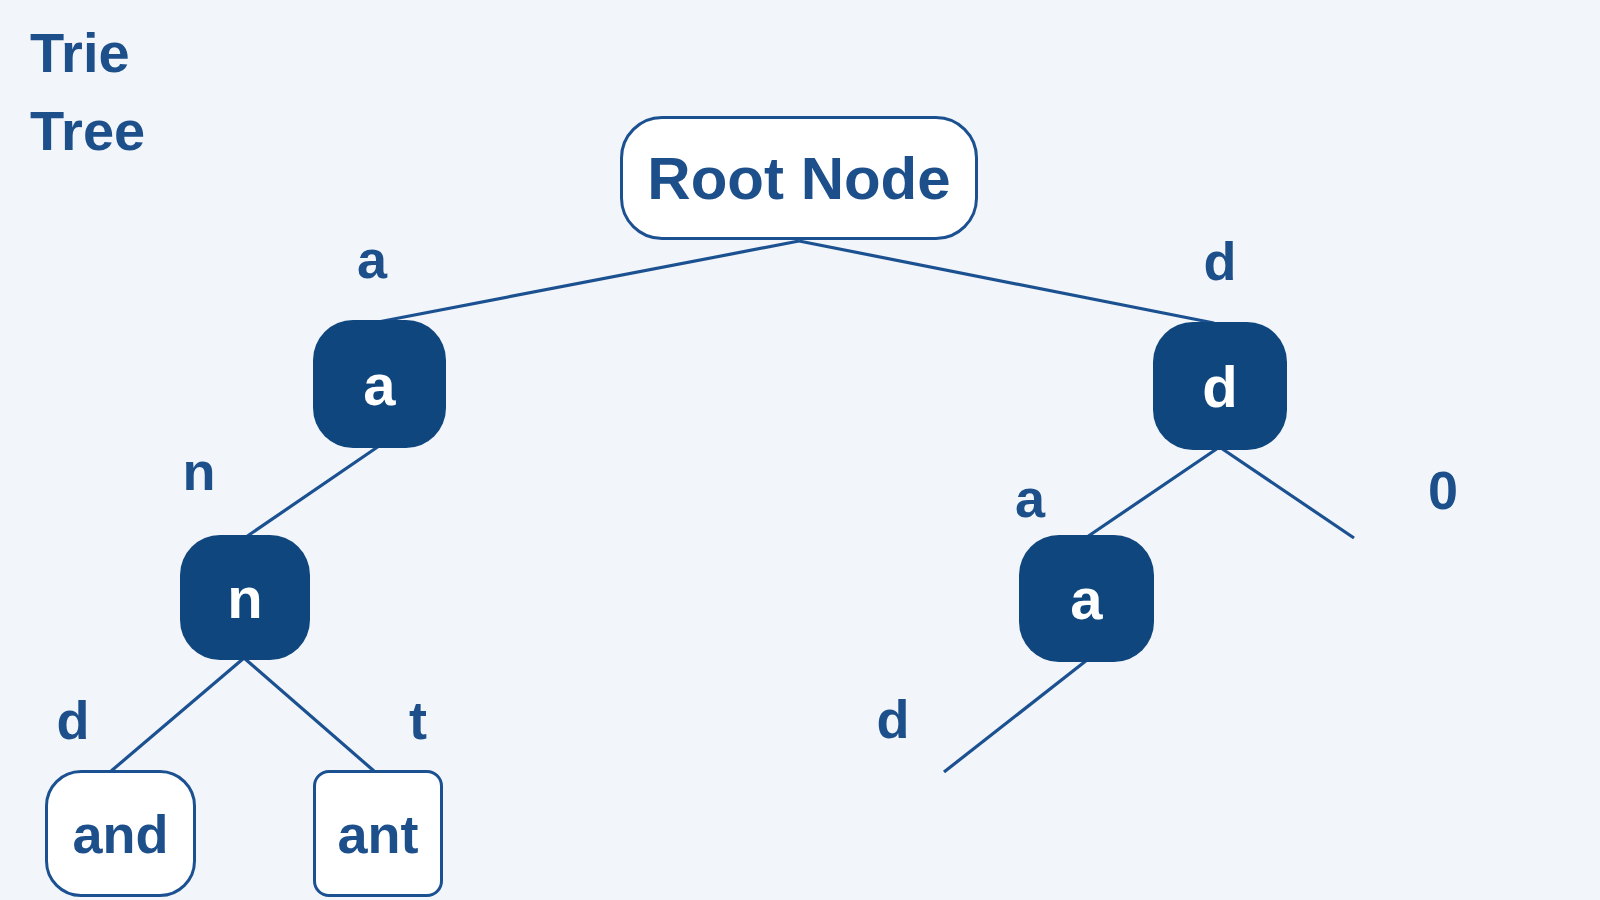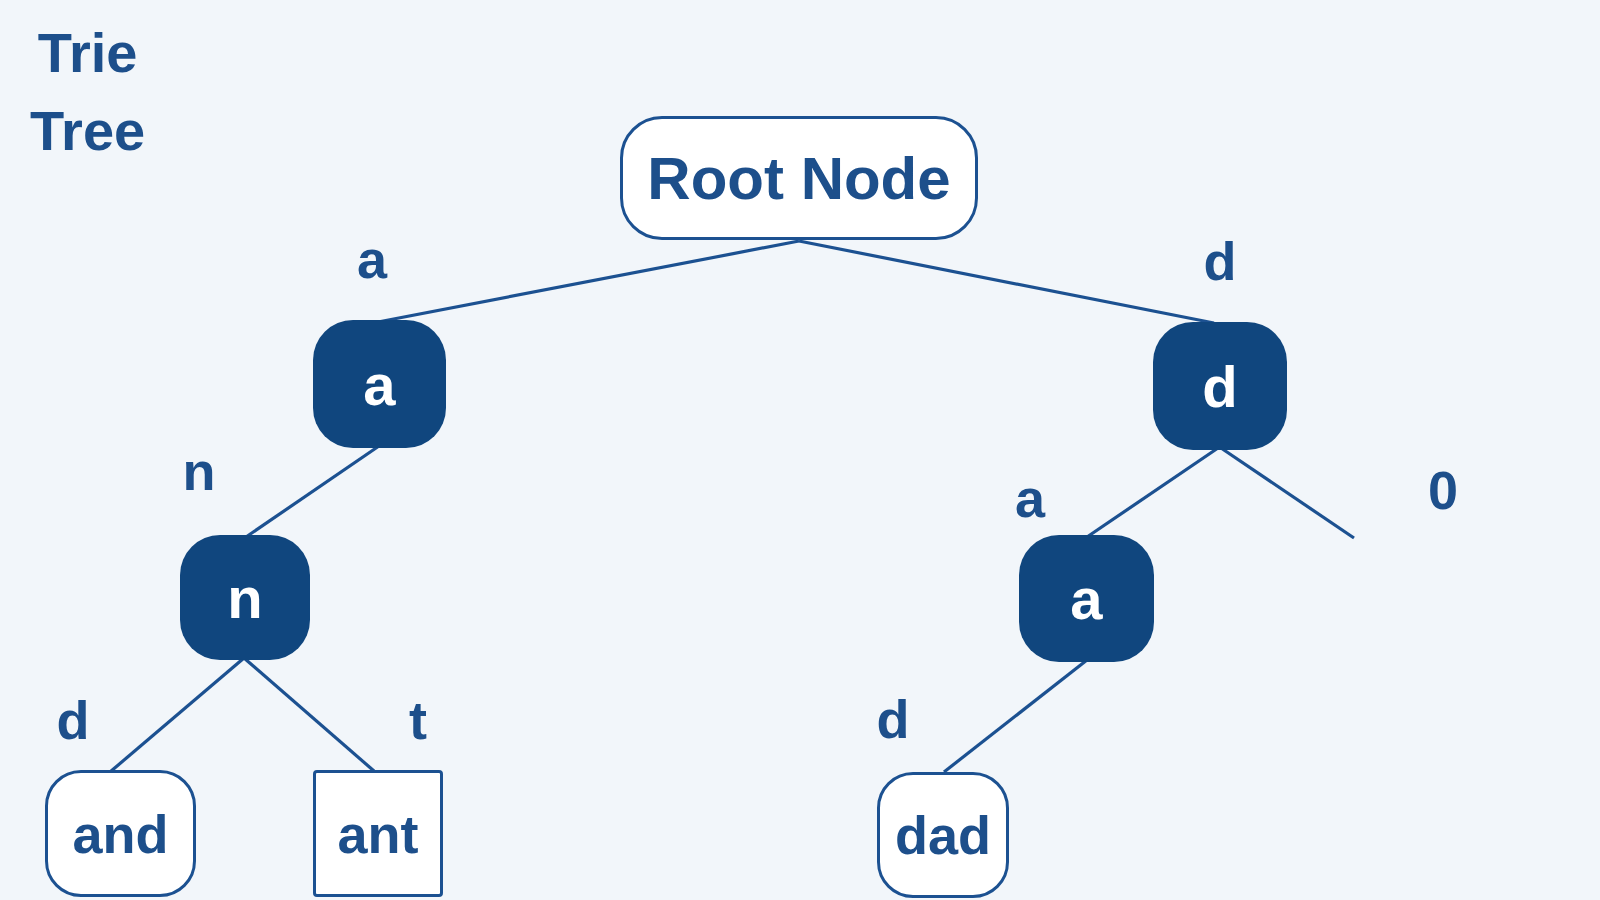--- a/index.html
+++ b/index.html
@@ -15,42 +15,42 @@
     background:var(--bg);
     font-family:"Liberation Sans","DejaVu Sans",sans-serif;
     position:relative;
   }
   .canvas{position:absolute;left:0;top:0;width:1600px;height:900px;}
   svg.edges{position:absolute;left:0;top:0;width:1600px;height:900px;}
   svg.edges line{stroke:var(--stroke);stroke-width:3.2;}
   .title{
     position:absolute;left:30px;top:14px;
     color:var(--text-navy);
-    font-weight:bold;font-size:56px;line-height:78px;text-align:center;
+    font-weight:bold;font-size:56px;line-height:78px;
   }
   .node{
     position:absolute;
     display:flex;align-items:center;justify-content:center;
     font-weight:bold;
   }
   .node.outline{
     background:var(--white);
     border:3.2px solid var(--stroke);
     color:var(--text-navy);
   }
   .node.filled{
     background:var(--navy);
     color:var(--white);
   }
   .node-root{left:620px;top:116px;width:358px;height:124px;border-radius:42px;font-size:60px;justify-content:center;}
   .node-a1 {left:313px;top:320px;width:133px;height:128px;border-radius:40px;font-size:58px;}
   .node-d1 {left:1153px;top:322px;width:134px;height:128px;border-radius:40px;font-size:58px;}
   .node-n1 {left:180px;top:535px;width:130px;height:125px;border-radius:40px;font-size:58px;}
   .node-and{left:45px;top:770px;width:151px;height:127px;border-radius:36px;font-size:54px;}
-  .node-ant{left:313px;top:770px;width:130px;height:127px;border-radius:4px;font-size:54px;}
+  .node-ant{left:313px;top:770px;width:130px;height:127px;border-radius:16px;font-size:54px;}
   .node-a2 {left:1019px;top:535px;width:135px;height:127px;border-radius:40px;font-size:58px;}
   .node-do {left:1290px;top:536px;width:133px;height:124px;border-radius:36px;font-size:54px;}
   .node-dad{left:877px;top:772px;width:132px;height:126px;border-radius:36px;font-size:54px;}
   .edge-label{
     position:absolute;
     transform:translate(-50%,-50%);
     color:var(--text-navy);
     font-weight:bold;font-size:54px;line-height:1;
   }
   .el-a1 {left:372px;top:259px;}
@@ -105,23 +105,20 @@
 
   <div class="node outline node-ant">
     <span>ant</span>
   </div>
 
   <div class="node filled node-a2">
     <span>a</span>
   </div>
 
 
-  <div class="node outline node-dad">
-    <span>dad</span>
-  </div>
 
   <span class="edge-label el-a1">a</span>
   <span class="edge-label el-d1">d</span>
   <span class="edge-label el-n1">n</span>
   <span class="edge-label el-d2">d</span>
   <span class="edge-label el-t1">t</span>
   <span class="edge-label el-a2">a</span>
   <span class="edge-label el-o1">0</span>
   <span class="edge-label el-d3">d</span>
 

